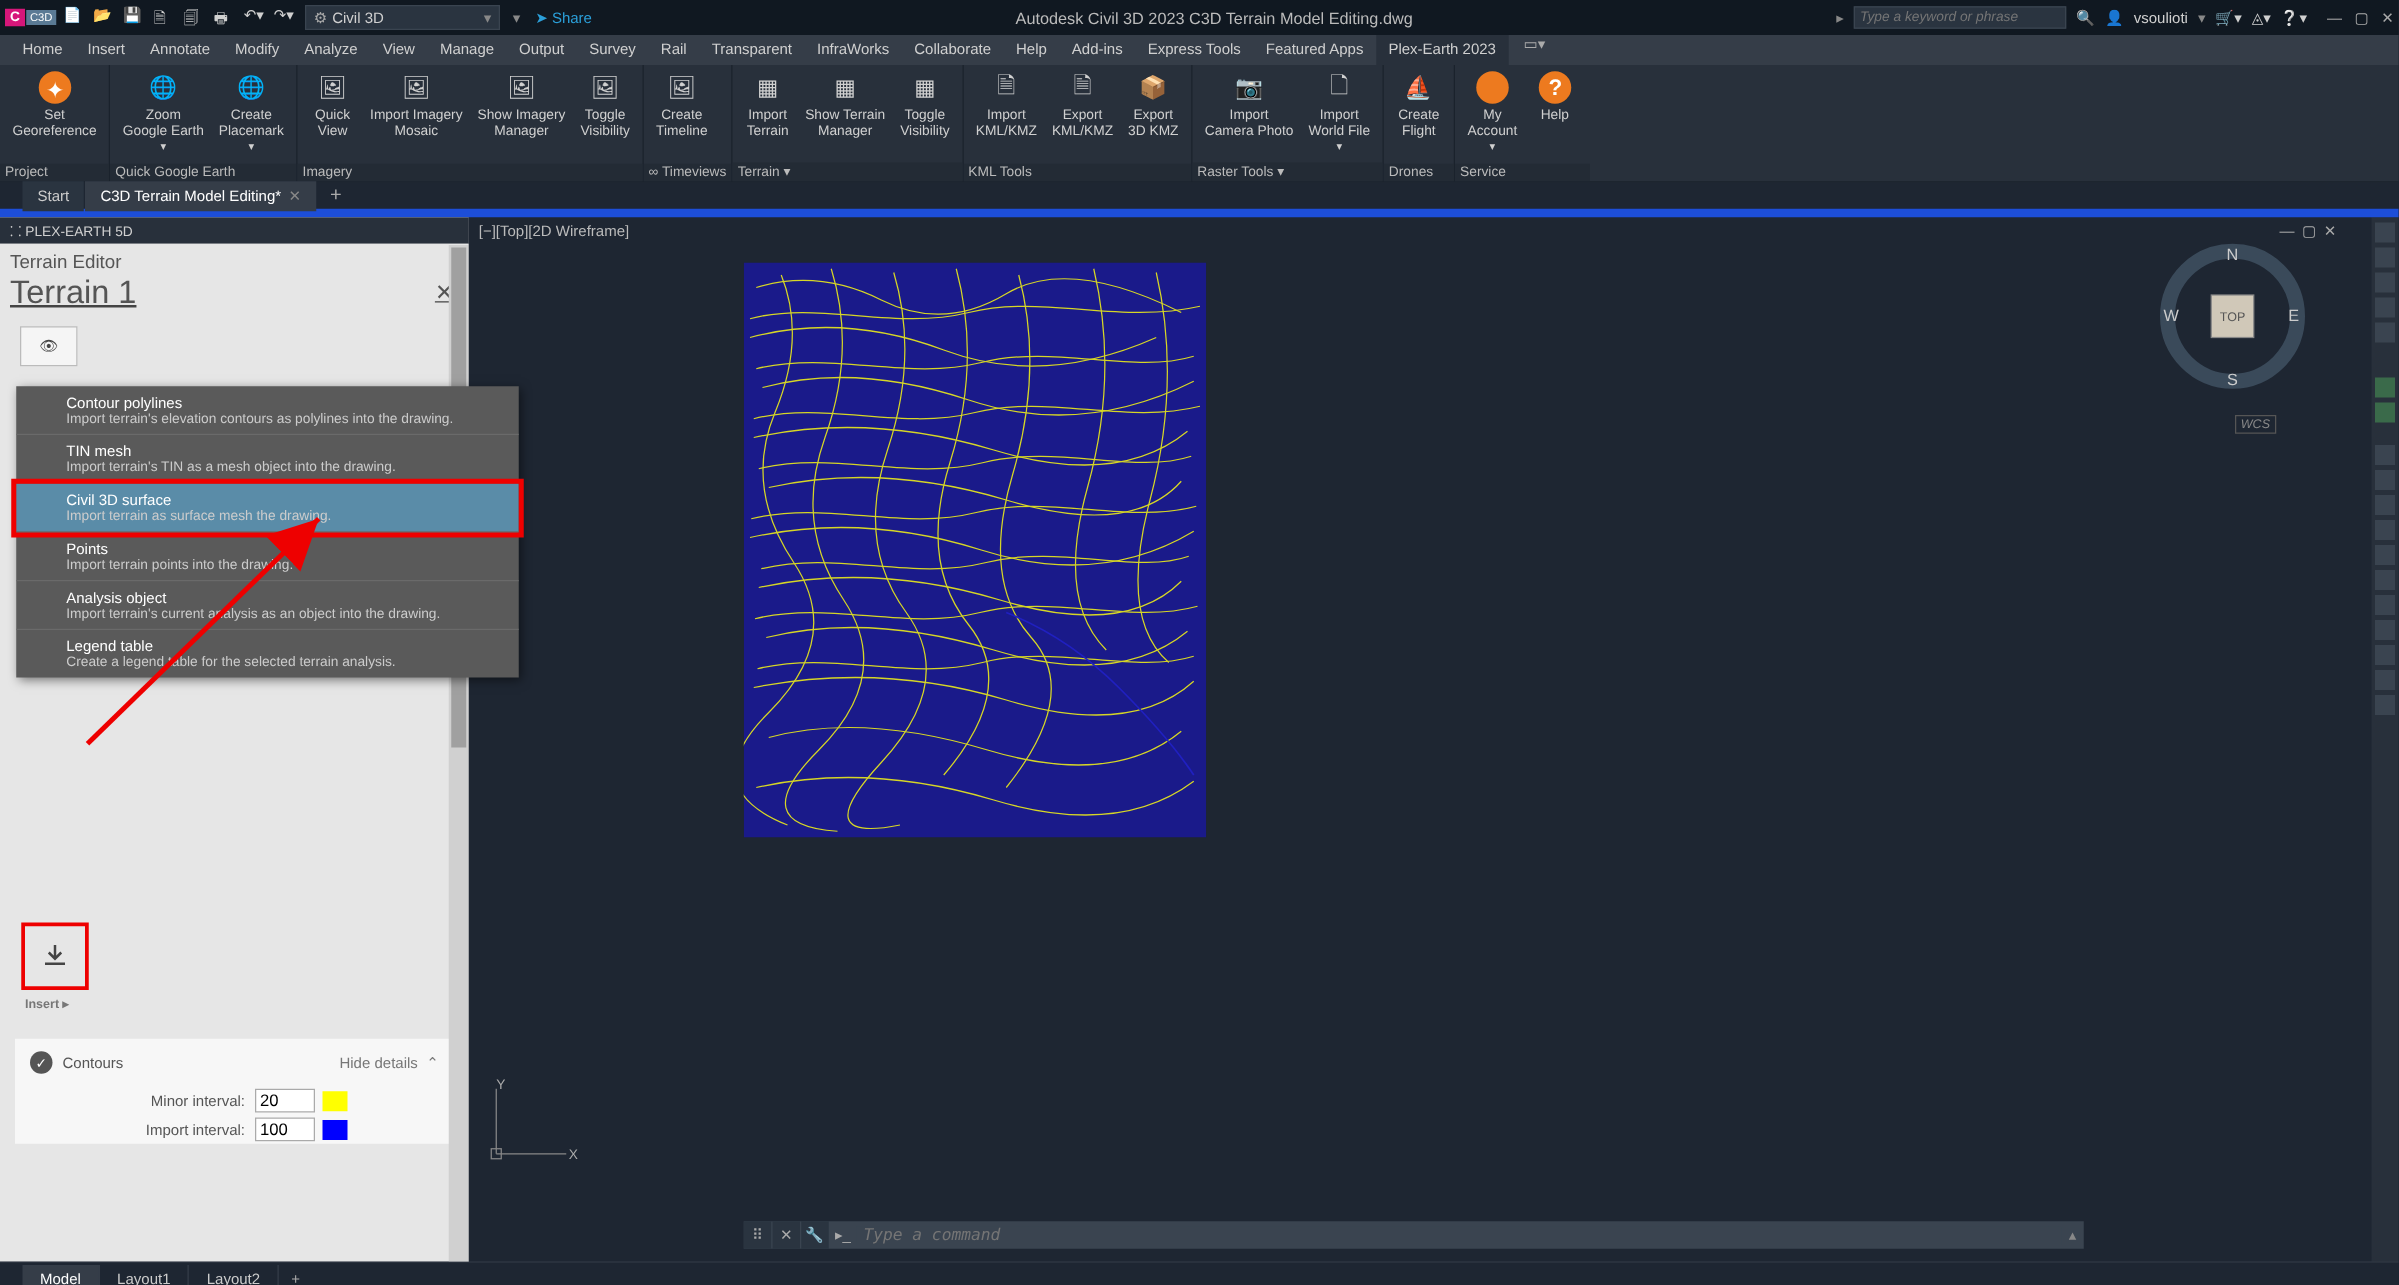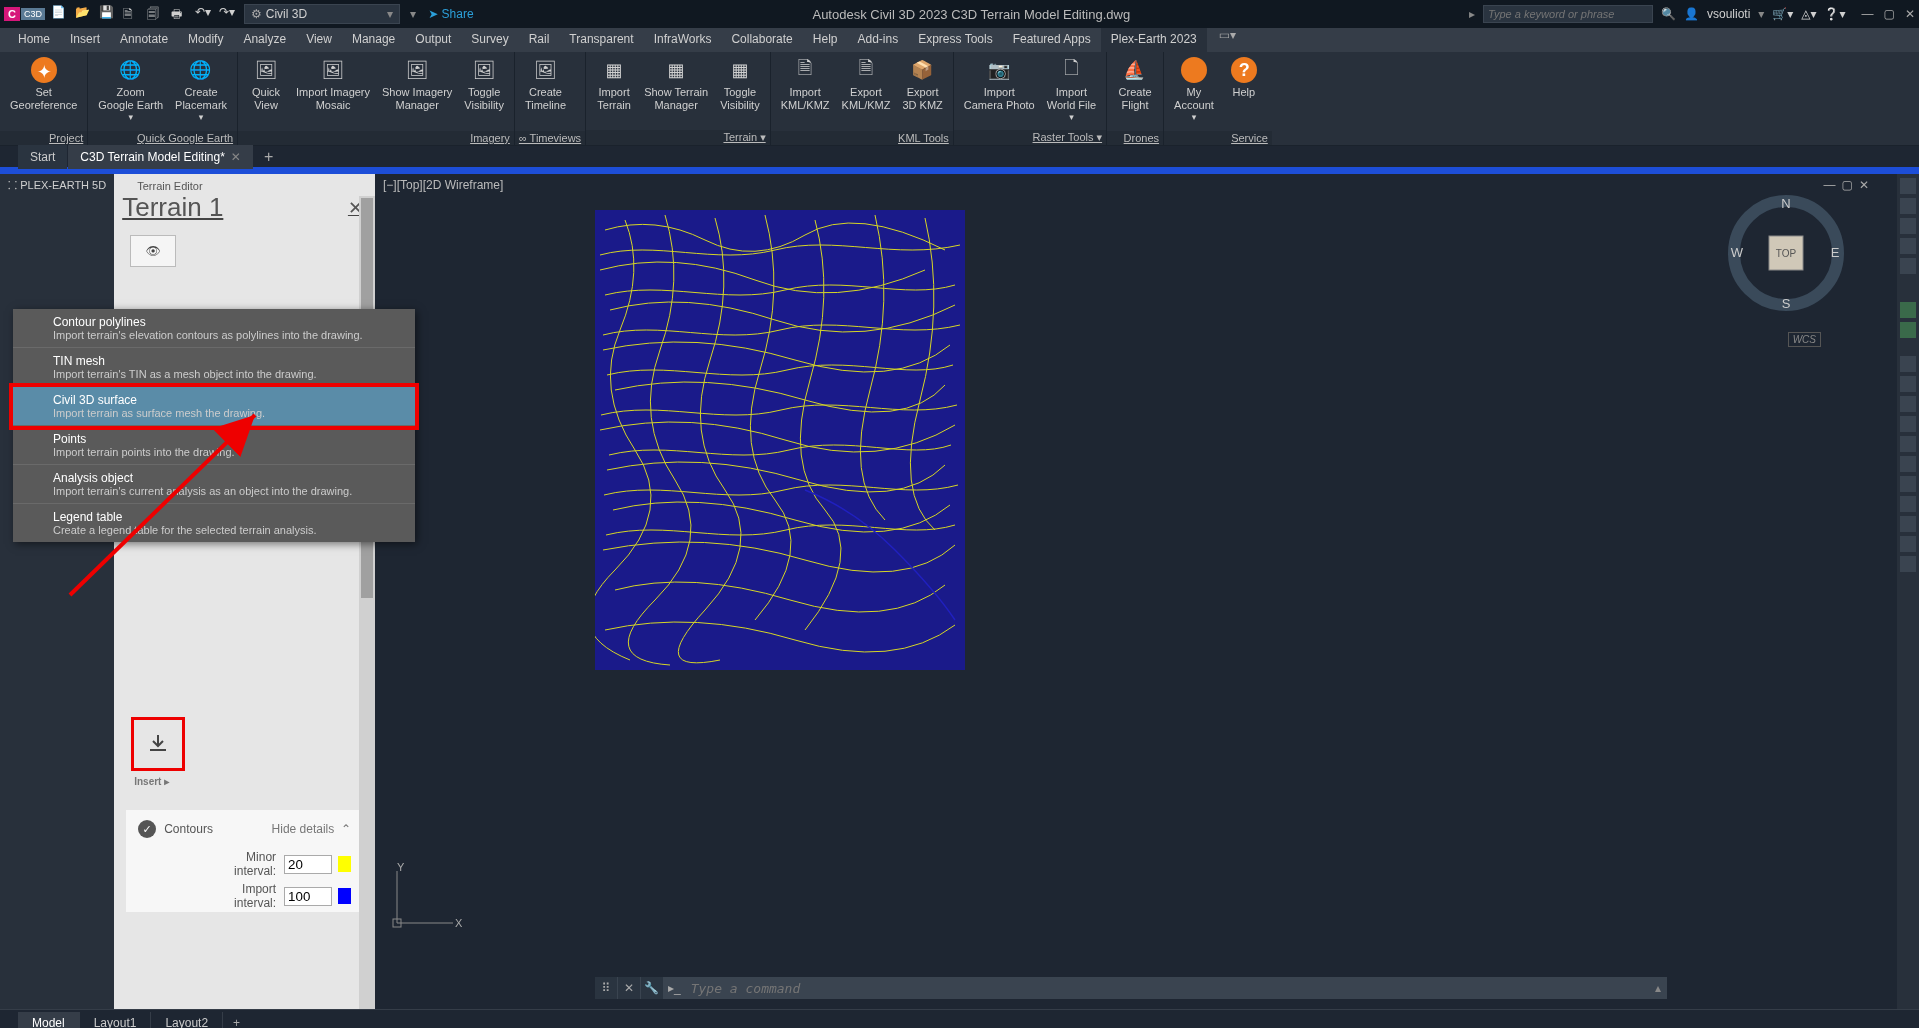--- a/index.html
+++ b/index.html
@@ -22,41 +22,41 @@
 
 .menubar { height: 24px; background: #353d48; display: flex; padding: 0 8px; }
 .menubar .menu-item { padding: 4px 10px; color: #d0d0d0; cursor: pointer; font-size: 12px; }
 .menubar .menu-item.active { background: #28303b; }
 .menubar .extra { margin-left: 12px; color: #aaa; }
 
 
 .ribbon { height: 94px; background: #28303b; display: flex; border-bottom: 1px solid #1a222c; }
 .ribbon-group { border-right: 1px solid #1a222c; display: flex; flex-direction: column; }
 .ribbon-group .buttons { flex: 1; display: flex; align-items: flex-start; padding: 2px 4px; }
-.ribbon-group .label { text-align: right; padding: 1px 4px; color: #bbb; font-size: 11px; background: #232b35; text-decoration: underline; }
+.ribbon-group .label { text-align: left; padding: 1px 4px; color: #bbb; font-size: 11px; background: #232b35; }
 .ribbon-btn { display: flex; flex-direction: column; align-items: center; padding: 2px 6px; color: #d0d0d0; font-size: 11px; text-align: center; cursor: pointer; min-width: 48px; }
 .ribbon-btn .icon-big { width: 32px; height: 28px; display: flex; align-items: center; justify-content: center; margin-bottom: 2px; font-size: 18px; }
 .ribbon-btn .txt { line-height: 1.2; }
 .orange-circle { width: 26px; height: 26px; border-radius: 50%; background: #ed7a1f; display: inline-block; }
 
 
 .doctabs { height: 28px; background: #1e2632; display: flex; align-items: center; padding-left: 18px; border-bottom: 7px solid #1d4ed8; }
 .doctab { padding: 5px 12px; background: #2a3440; margin-right: 1px; color: #ccc; font-size: 12px; position: relative; }
 .doctab.active { background: #353d48; color: #fff; }
 .doctab .close { margin-left: 6px; color: #888; }
 .doctab-plus { padding: 5px 10px; color: #aaa; font-size: 16px; }
 
 
 .mainarea { display: flex; height: 835px; }
 
 
-.leftpanel { width: 375px; background: #e6e6e6; display: flex; flex-direction: row; position: relative; }
+.leftpanel { width: 375px; background: #e6e6e6; display: flex; flex-direction: column; position: relative; }
 .plex-title { background: #28303b; color: #d0d0d0; padding: 3px 8px; font-size: 11px; }
 .leftpanel .panel-body { flex: 1; background: #e6e6e6; color: #444; position: relative; }
-.terrain-editor-lbl { padding: 6px 23px 0; font-size: 11px; color: #555; }
+.terrain-editor-lbl { padding: 6px 8px 0; font-size: 15px; color: #555; }
 .terrain-title-row { display: flex; align-items: center; padding: 0 12px 8px 8px; text-decoration: underline; }
 .terrain-title { font-size: 26px; color: #555; flex: 1; }
 .close-x { font-size: 18px; color: #555; cursor: pointer; }
 .small-toolbar { padding: 4px 16px; }
 .small-tool-btn { width: 46px; height: 32px; border: 1px solid #bbb; background: #f5f5f5; display: inline-flex; align-items: center; justify-content: center; }
 
 
 .context-menu { position: absolute; left: 13px; top: 309px; width: 402px; background: #5a5a5a; color: #e8e8e8; box-shadow: 2px 2px 8px rgba(0,0,0,0.5); z-index: 100; }
 .context-item { padding: 6px 36px 6px 40px; border-bottom: 1px solid #6a6a6a; cursor: pointer; }
 .context-item:last-child { border-bottom: none; }

